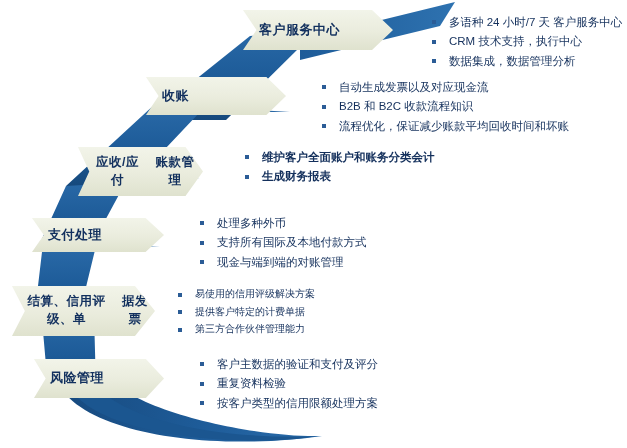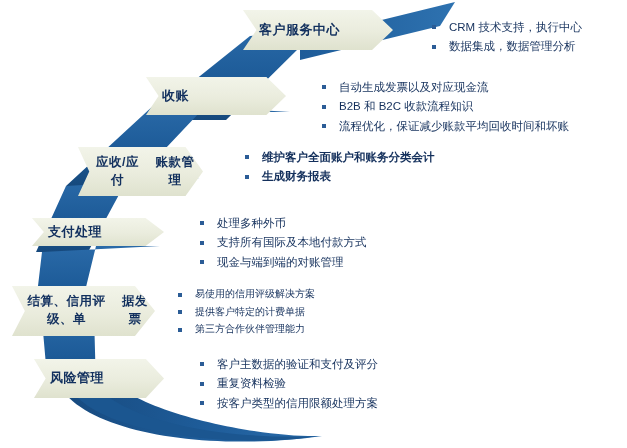--- a/index.html
+++ b/index.html
@@ -100,36 +100,36 @@
 
   <div class="stage" style="left:146px;top:77px;width:140px;height:38px;font-size:13px;">
     <span class="label">收账</span>
   </div>
 
   <div class="stage" style="left:78px;top:147px;width:125px;height:49px;font-size:12.5px;flex-direction:row;">
     <span class="label">应收/应付</span>
     <span class="label">账款管理</span>
   </div>
 
-  <div class="stage" style="left:32px;top:218px;width:132px;height:28px;font-size:13px;">
+  <div class="stage" style="left:32px;top:218px;width:132px;height:34px;font-size:13px;">
     <span class="label">支付处理</span>
   </div>
 
   <div class="stage" style="left:12px;top:286px;width:143px;height:50px;font-size:12.5px;flex-direction:row;padding-left:6px;">
     <span class="label">结算、信用评级、单</span>
     <span class="label">据发票</span>
   </div>
 
   <div class="stage" style="left:34px;top:359px;width:130px;height:39px;font-size:13px;">
     <span class="label">风险管理</span>
   </div>
 
   <div class="bullets" style="left:432px;top:15px;font-size:11.5px;">
     <ul>
-      <li><span class="sq"></span></li>
+      <li><span class="sq"></span><span>多语种 24 小时/7 天 客户服务中心</span></li>
       <li><span class="sq"></span><span>CRM 技术支持，执行中心</span></li>
       <li><span class="sq"></span><span>数据集成，数据管理分析</span></li>
     </ul>
   </div>
 
   <div class="bullets" style="left:322px;top:80px;font-size:11.5px;">
     <ul>
       <li><span class="sq"></span><span>自动生成发票以及对应现金流</span></li>
       <li><span class="sq"></span><span>B2B 和 B2C 收款流程知识</span></li>
       <li><span class="sq"></span><span>流程优化，保证减少账款平均回收时间和坏账</span></li>

